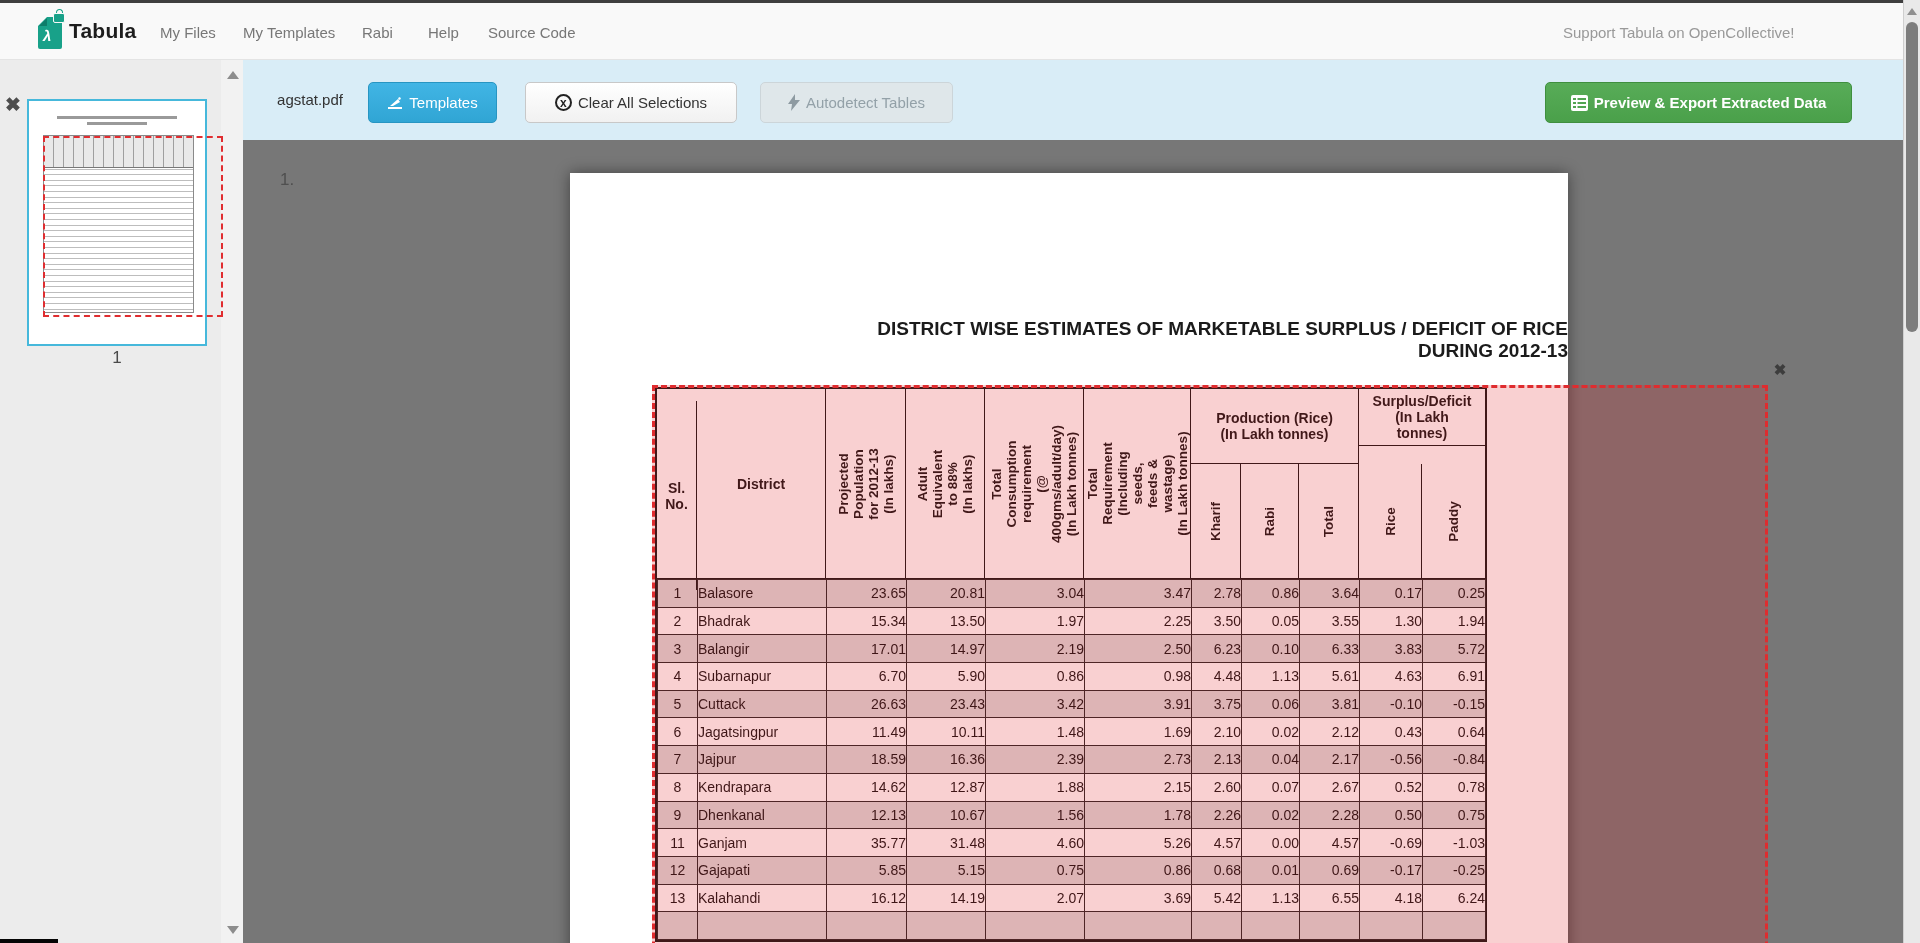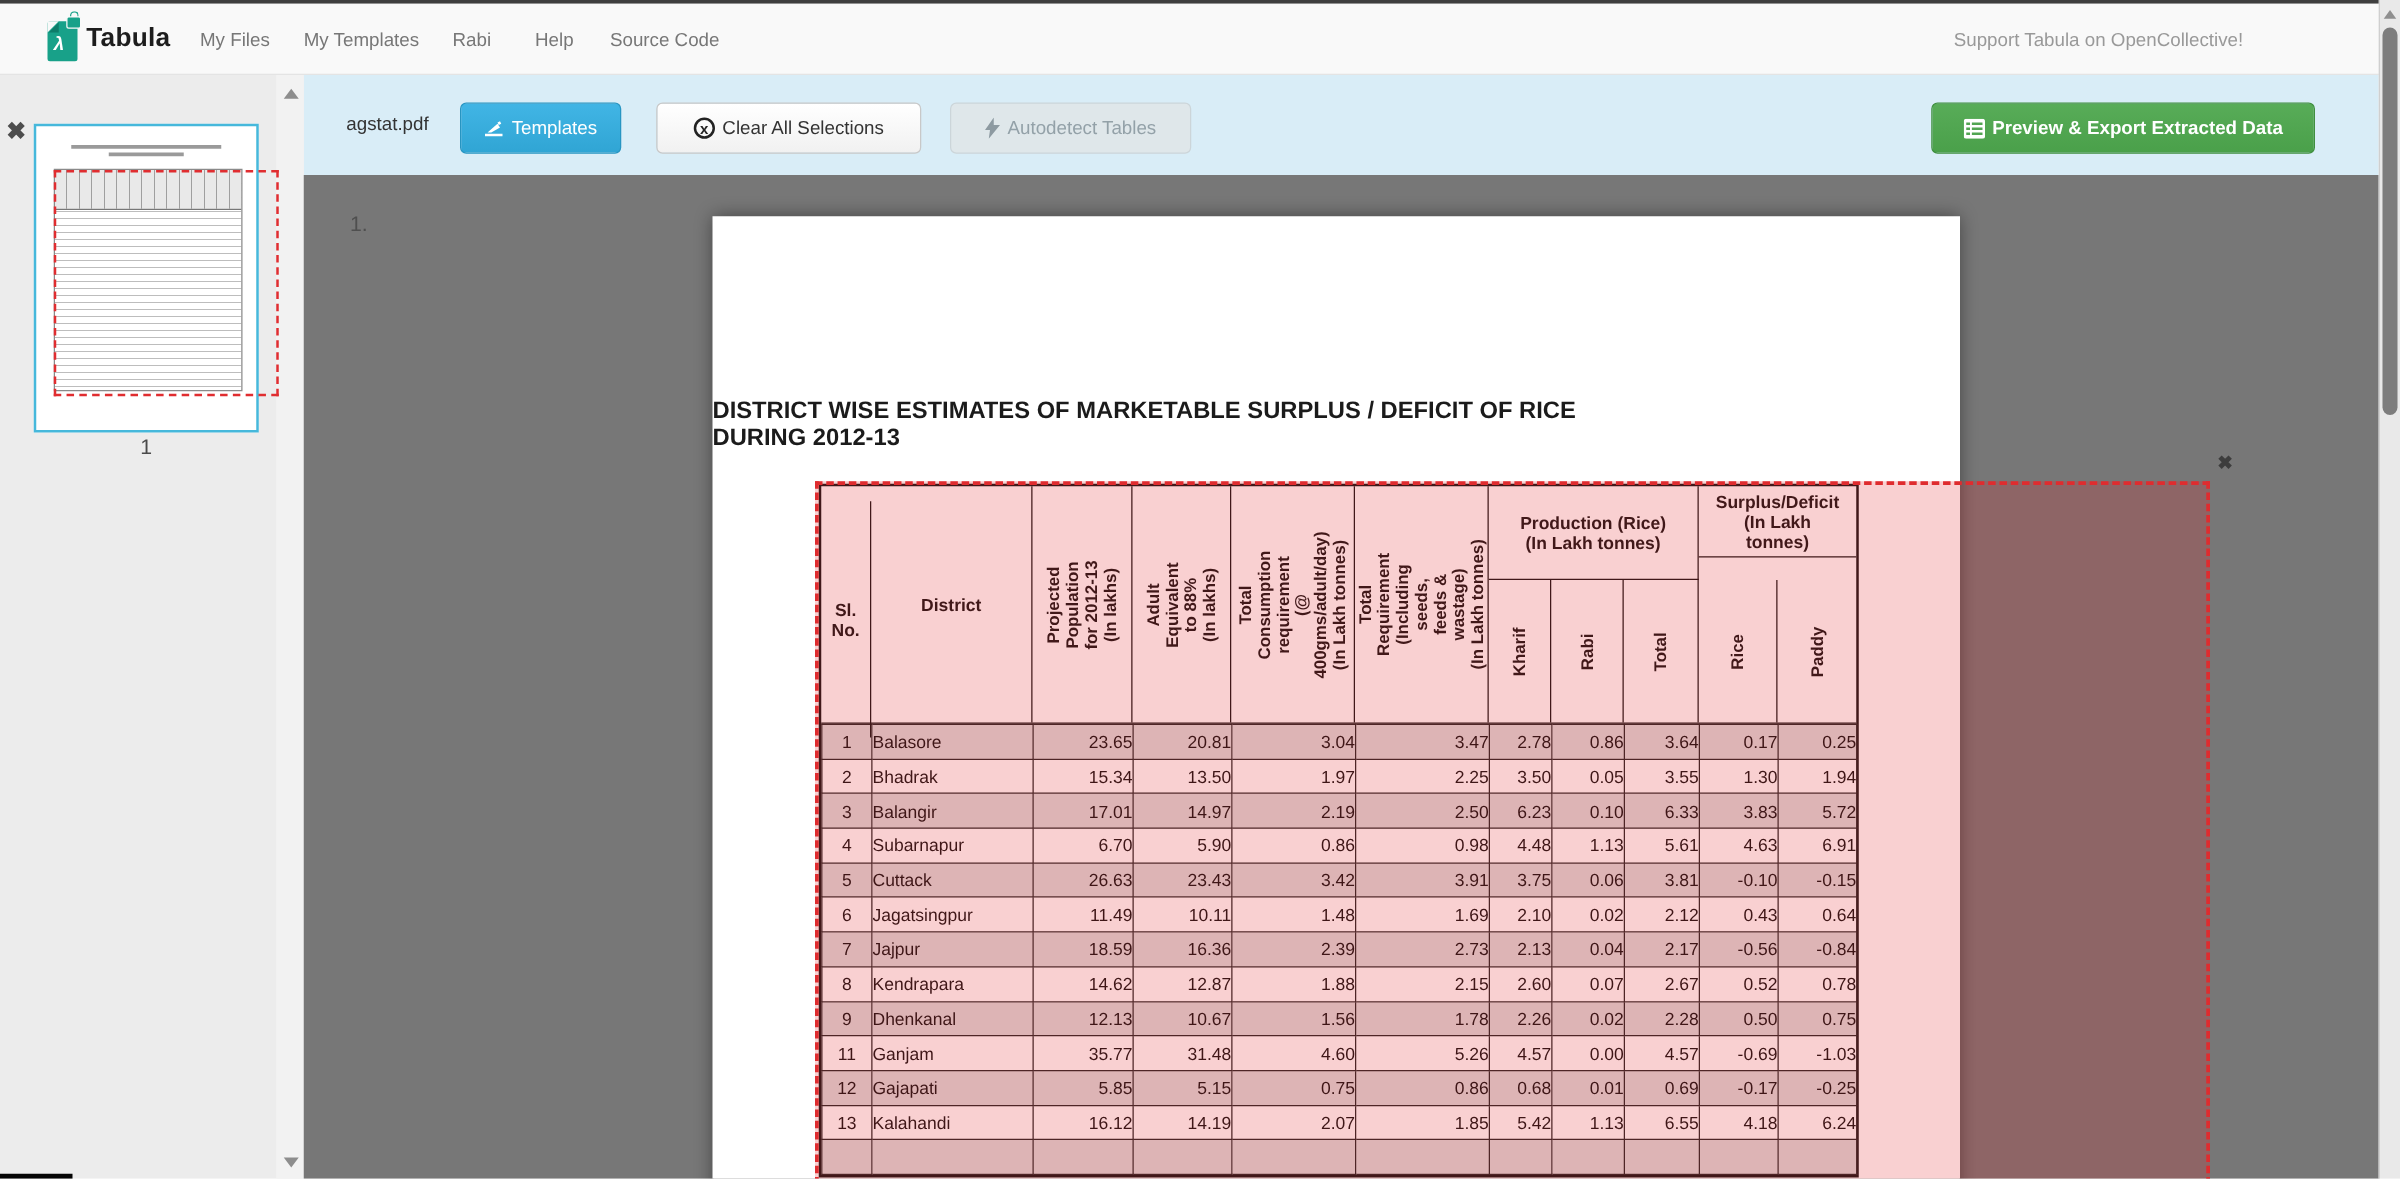--- a/index.html
+++ b/index.html
@@ -46,21 +46,21 @@
       background:
         repeating-linear-gradient(to bottom, transparent 0 4.6px, #bdbdbd 4.6px 5.6px);}
   .mini-head{position:absolute;left:0;top:0;width:100%;height:32px;background:
         repeating-linear-gradient(to right, #e9e9e9 0 9px, #9f9f9f 9px 10px);border-bottom:1px solid #777;box-sizing:border-box;}
   .mini-sel{position:absolute;left:43px;top:76px;width:180px;height:181px;border:2px dashed #e02d30;box-sizing:border-box;cursor:move;}
   .page-num{position:absolute;left:27px;top:288px;width:180px;text-align:center;font-size:17px;color:#4a4a4a;}
   
   .main{position:absolute;left:243px;top:140px;width:1660px;height:803px;background:#777;overflow:hidden;}
   .page-marker{position:absolute;left:37px;top:30px;font-size:17px;color:#4f4f4f;}
   .page{position:absolute;left:327px;top:33px;width:998px;height:1100px;background:#fff;box-shadow:0 0 14px rgba(0,0,0,.45);cursor:crosshair;}
-  .doc-title{position:absolute;left:0;top:145px;width:100%;text-align:left;font-size:19px;line-height:22px;font-weight:bold;color:#1b1b1b;}
+  .doc-title{position:absolute;left:0;top:145px;width:100%;text-align:right;font-size:19px;line-height:22px;font-weight:bold;color:#1b1b1b;}
   
   .dtable{position:absolute;left:85px;top:214px;width:828px;border:2px solid #141414;box-sizing:content-box;background:#fff;}
   .thead{position:relative;height:189px;border-bottom:1px solid #141414;}
   .hcell{position:absolute;box-sizing:border-box;border-right:1px solid #141414;display:flex;align-items:center;justify-content:center;
          font-weight:bold;color:#141414;white-space:pre-line;text-align:center;}
   .hcell.last{border-right:none;}
   .htxt{font-size:14px;line-height:16px;}
   .vt{transform:rotate(-90deg);white-space:pre-line;text-align:center;font-weight:bold;font-size:13.5px;line-height:15px;color:#141414;}
   .grp{border-bottom:1px solid #141414;font-size:14px;line-height:16px;text-align:center;}
   table.drows{border-collapse:collapse;table-layout:fixed;width:828px;font-size:14px;color:#111;}
@@ -361,21 +361,21 @@
                 <td class="num">0.69</td>
                 <td class="num">-0.17</td>
                 <td class="num">-0.25</td>
               </tr>
               <tr>
                 <td class="c0">13</td>
                 <td class="c1">Kalahandi</td>
                 <td class="num">16.12</td>
                 <td class="num">14.19</td>
                 <td class="num">2.07</td>
-                <td class="num">1.85</td>
+                <td class="num">3.69</td>
                 <td class="num">5.42</td>
                 <td class="num">1.13</td>
                 <td class="num">6.55</td>
                 <td class="num">4.18</td>
                 <td class="num">6.24</td>
               </tr>
               <tr>
                 <td></td>
                 <td></td>
                 <td></td>

